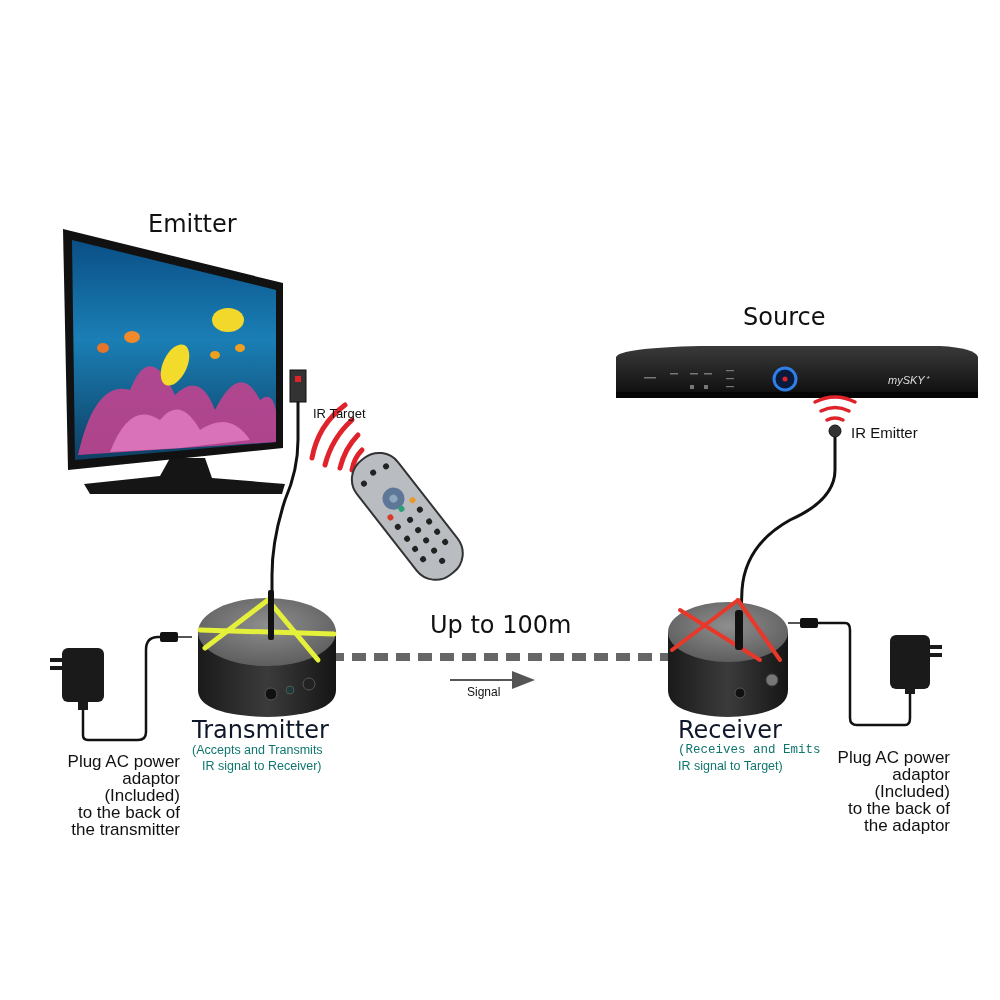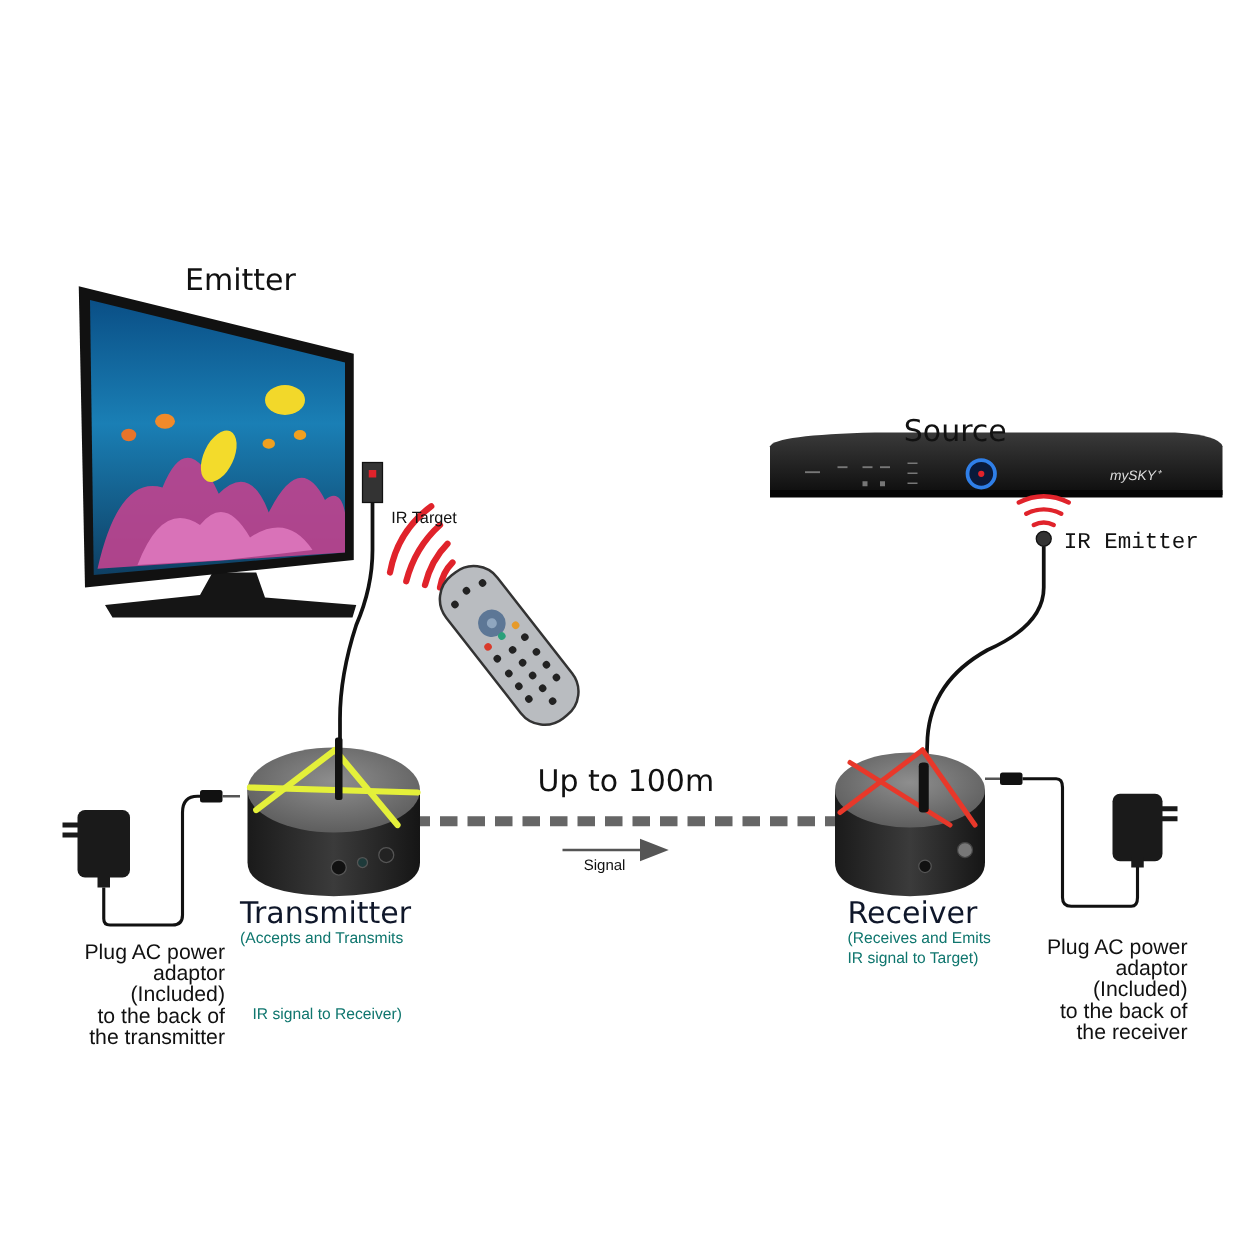--- a/index.html
+++ b/index.html
@@ -171,45 +171,45 @@
   <path d="M818 623 L845 623 Q850 623 850 630 L850 718 Q850 725 857 725 L905 725 Q910 725 910 718 L910 692" fill="none" stroke="#111" stroke-width="2.5"></path>
   <g>
     <rect x="890" y="635" width="40" height="54" rx="6" fill="#1a1a1a"></rect>
     <rect x="928" y="645" width="14" height="4" fill="#1a1a1a"></rect>
     <rect x="928" y="653" width="14" height="4" fill="#1a1a1a"></rect>
     <rect x="905" y="686" width="10" height="8" fill="#1a1a1a"></rect>
   </g>
 </svg>
 
 <div class="abs title" style="left:148px;top:210px;">Emitter</div>
-<div class="abs title" style="left:723px;top:303px;margin-top:28px;">Source</div>
+<div class="abs title" style="left:743px;top:303px;">Source</div>
 
 <div class="abs" style="left:313px;top:374px;font-size:13px;font-family:'Liberation Sans',sans-serif;margin-top:32px;">IR Target</div>
-<div class="abs" style="left:851px;top:424px;font-size:18px;font-family:Liberation Mono, monospace;">IR Emitter</div>
+<div class="abs" style="left:851px;top:424px;font-size:15px;font-family:Liberation Sans, sans-serif;">IR Emitter</div>
 
 <div class="abs" style="left:430px;top:611px;font-size:24px;font-family:'DejaVu Sans',sans-serif;">Up to 100m</div>
 <div class="abs" style="left:467px;top:685px;font-size:12px;font-family:'Liberation Sans',sans-serif;">Signal</div>
 
 <div class="abs" style="left:192px;top:716px;">
   <div class="dev-title">Transmitter</div>
   <div class="dev-sub" style="margin-top:-2px;">(Accepts and Transmits</div>
-  <div class="dev-sub" style="padding-left:10px;margin-top:45px;">IR signal to Receiver)</div>
+  <div class="dev-sub" style="padding-left:10px;">IR signal to Receiver)</div>
 </div>
 
 <div class="abs" style="left:678px;top:716px;">
   <div class="dev-title">Receiver</div>
-  <div class="dev-sub" style="margin-top:-2px;">(Receives and Emits</div>
+  <div class="dev-sub" style="margin-top:-2px;font-family:Liberation Mono, monospace;">(Receives and Emits</div>
   <div class="dev-sub">IR signal to Target)</div>
 </div>
 
 <div class="abs small" style="left:50px;top:753px;width:130px;">
   <div>Plug AC power</div>
   <div>adaptor (Included)</div>
   <div>to the back of</div>
   <div>the transmitter</div>
 </div>
 
 <div class="abs small" style="left:820px;top:749px;width:130px;">
   <div>Plug AC power</div>
   <div>adaptor (Included)</div>
   <div>to the back of</div>
-  <div>the receiver</div>
+  <div>the adaptor</div>
 </div>
 
 </body></html>

